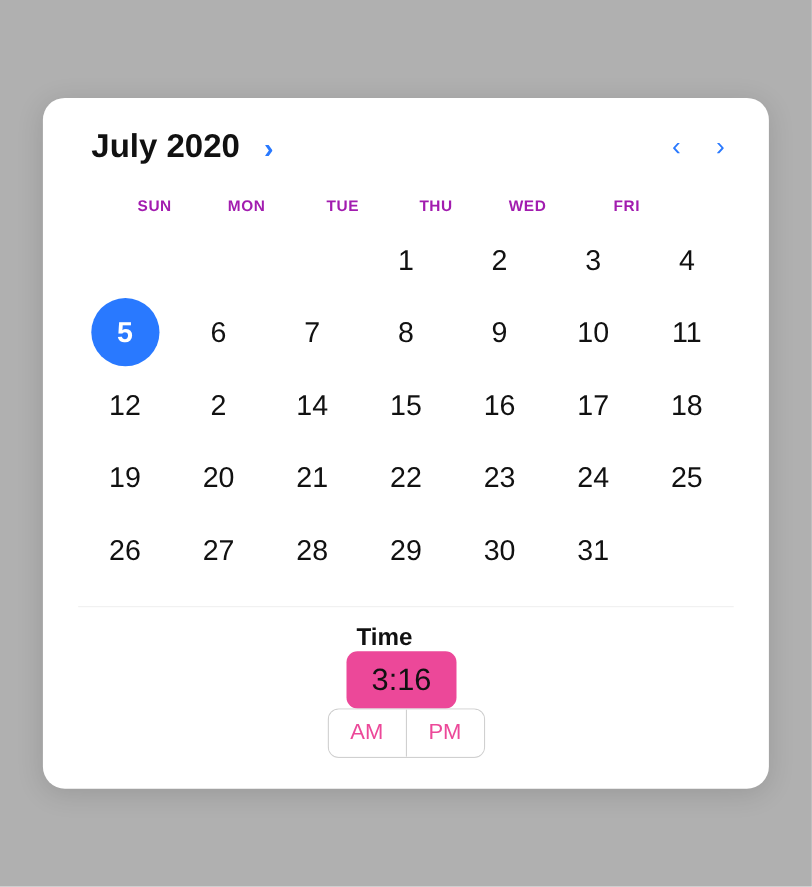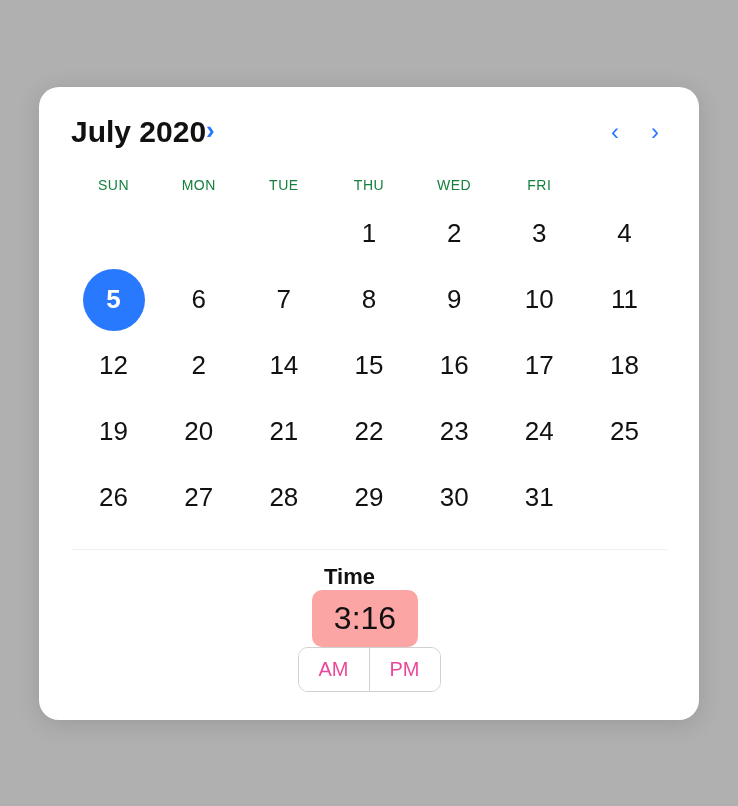--- a/index.html
+++ b/index.html
@@ -28,22 +28,23 @@
       align-items: center;
       justify-content: space-between;
       margin-bottom: 22px;
     }
 
     .month-title {
       font-size: 30px;
       font-weight: 700;
       color: #111;
       display: flex;
-      align-items: flex-start;
-      gap: 0;
+      align-items: flex-end;
+      gap: 22px;
+      margin-left: 12px;
     }
 
     .month-title .chevron-right-title {
       color: #2979ff;
       font-size: 26px;
       font-weight: 600;
     }
 
     .nav-buttons {
       display: flex;
@@ -63,24 +64,24 @@
     }
 
     
     .day-headers {
       display: grid;
       grid-template-columns: repeat(7, 1fr);
       margin-bottom: 4px;
     }
 
     .day-header {
-      text-align: center;
+      text-align: right;
       font-size: 14px;
-      font-weight: 400;
-      color: #15803d;
+      font-weight: 700;
+      color: #a21caf;
       padding: 6px 0;
       letter-spacing: 0.5px;
     }
 
     
     .calendar-grid {
       display: grid;
       grid-template-columns: repeat(7, 1fr);
       row-gap: 4px;
     }
@@ -125,24 +126,24 @@
     .time-label {
       font-size: 22px;
       font-weight: 700;
       color: #111;
       min-width: 90px;
     }
 
     .time-spacer { flex: 1; }
 
     .time-value {
-      background: #fca5a5;
+      background: #ec4899;
       border-radius: 10px;
       padding: 10px 22px;
-      font-size: 32px;
+      font-size: 28px;
       font-weight: 400;
       color: #111;
       margin-right: 8px;
       min-width: 100px;
       text-align: center;
     }
 
     .ampm-group {
       display: flex;
       border: 1.5px solid #d0d0d0;

